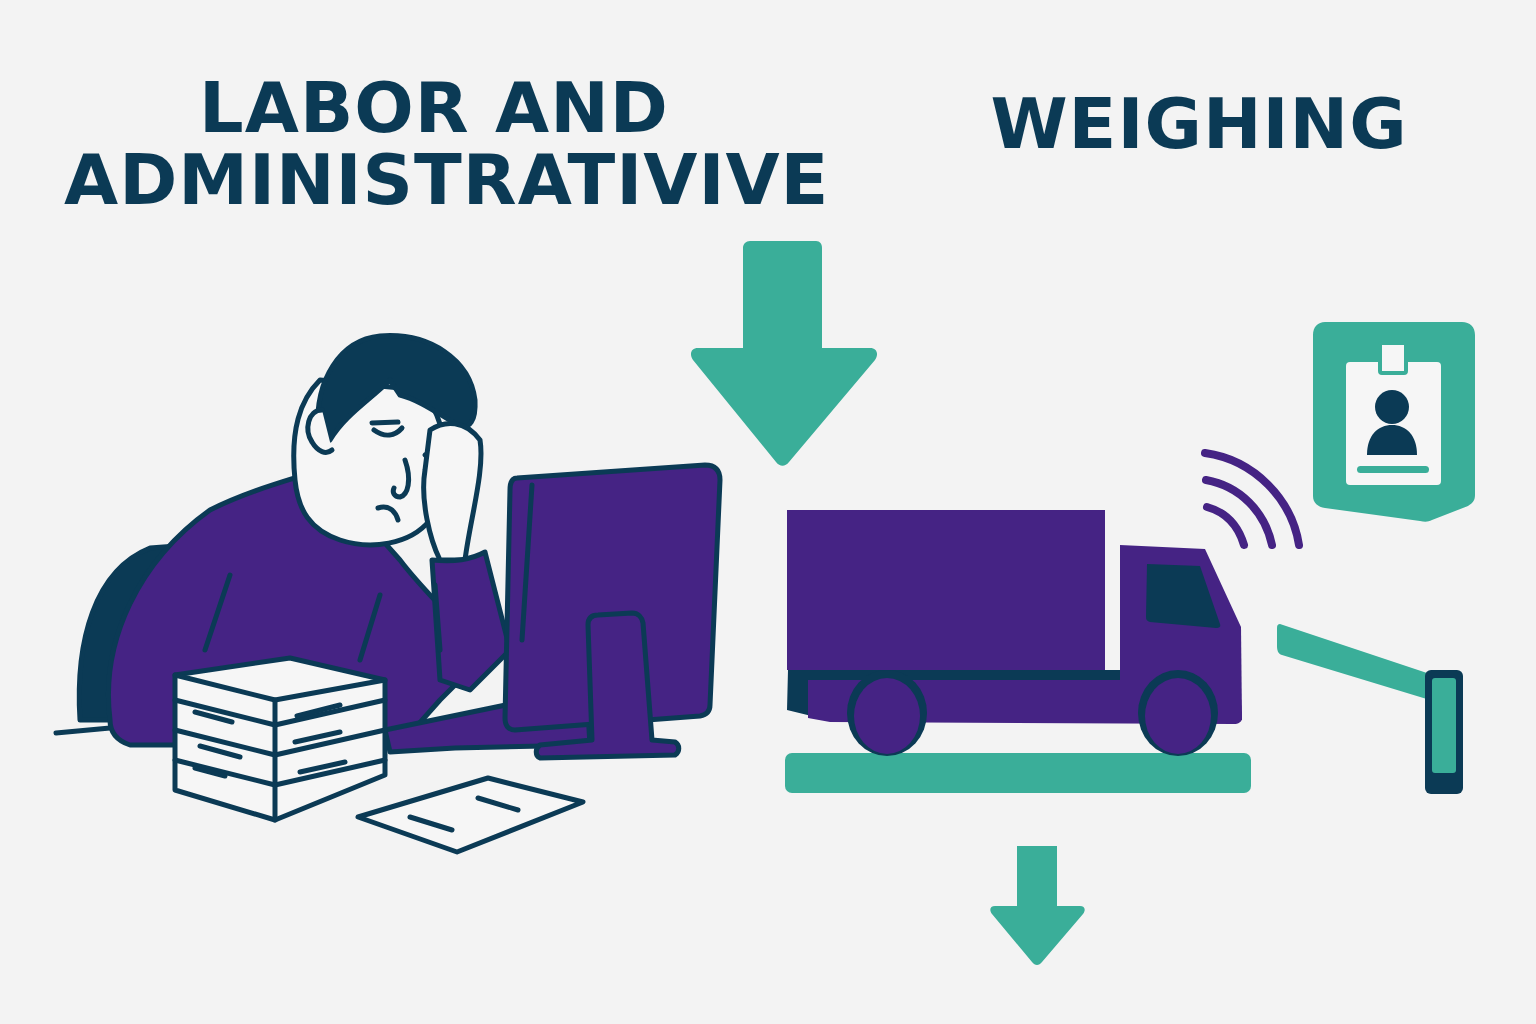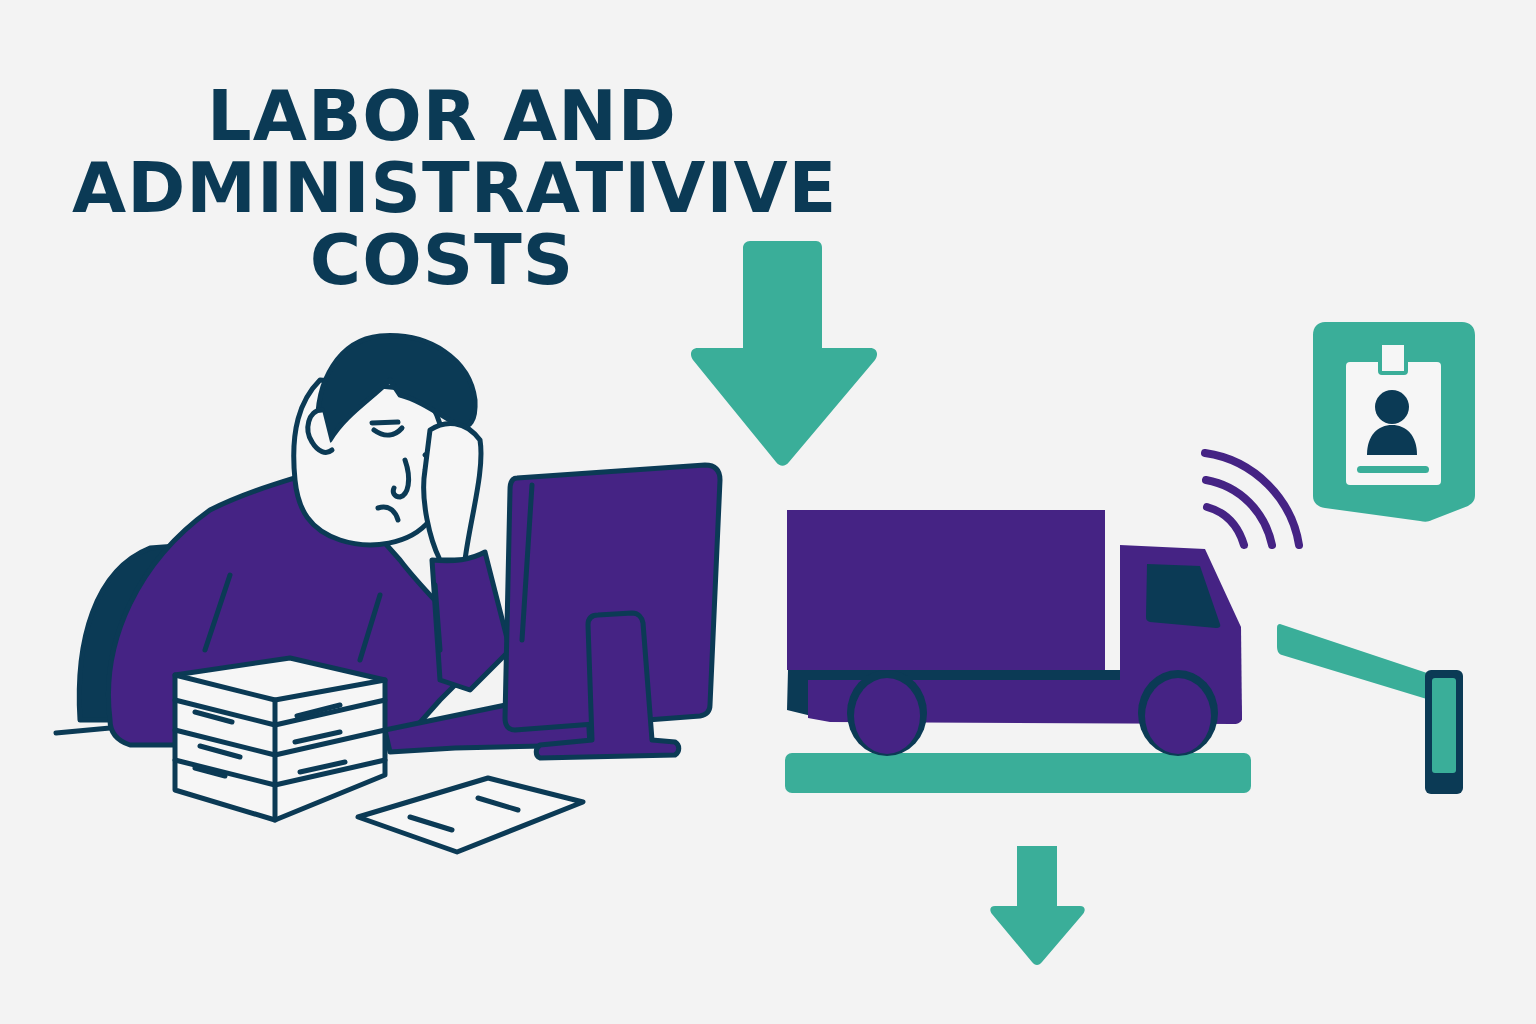--- a/index.html
+++ b/index.html
@@ -9,37 +9,37 @@
       position: relative;
       font-family: "DejaVu Sans", sans-serif;
     }
     .title {
       position: absolute;
       color: #0b3a55;
       font-weight: bold;
       text-align: center;
       text-transform: uppercase;
       letter-spacing: 1px;
-      margin: 12px;
+      margin: 4px;
     }
     .title-left { left: 60px; top: 68px; width: 740px; font-size: 70px; line-height: 72px; }
     .title-right { left: 940px; top: 84px; width: 510px; font-size: 70px; line-height: 72px; }
     .title .line { display: block; }
     svg.scene { position: absolute; left: 0; top: 0; }
   </style>
 </head>
 <body>
 
 <h1 class="title title-left">
   <span class="line">LABOR AND</span>
   <span class="line">ADMINISTRATIVIVE</span>
-  <span class="line">COSTS</span>
 </h1>
 
 <h1 class="title title-right">
+  <span class="line">WEIGHING</span>
 </h1>
 
 <svg class="scene" width="1536" height="1024" viewBox="0 0 1536 1024">
 
   <g stroke="#0b3a55" stroke-width="5" stroke-linejoin="round" stroke-linecap="round">
 
     <line x1="56" y1="733" x2="175" y2="722"></line>
 
     <path d="M80 720 C75 640 95 570 150 548 L190 545 L140 720 Z" fill="#0b3a55"></path>
 

